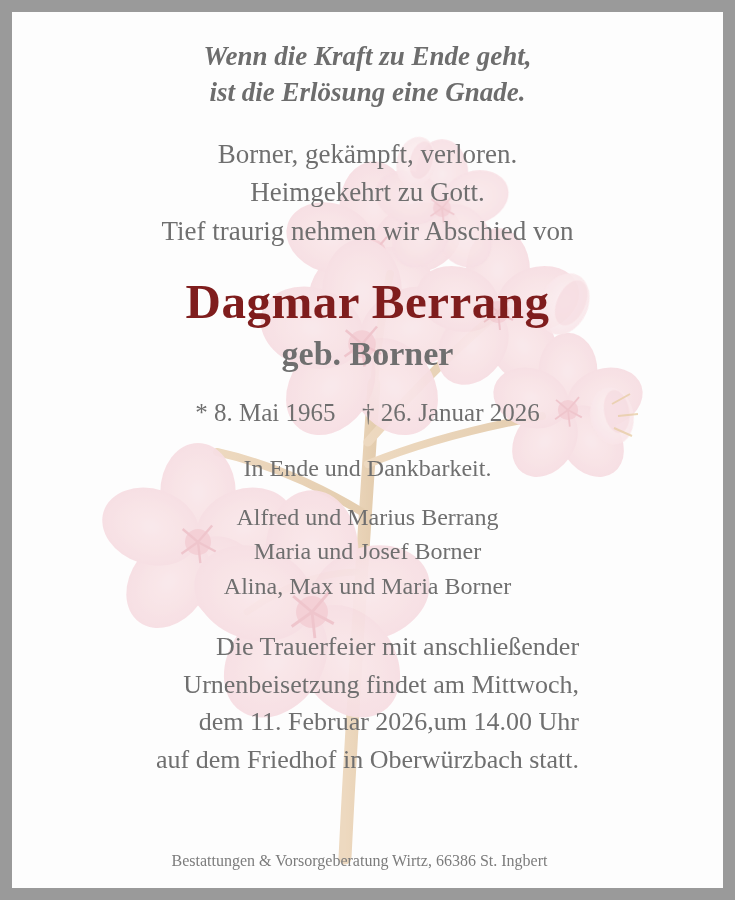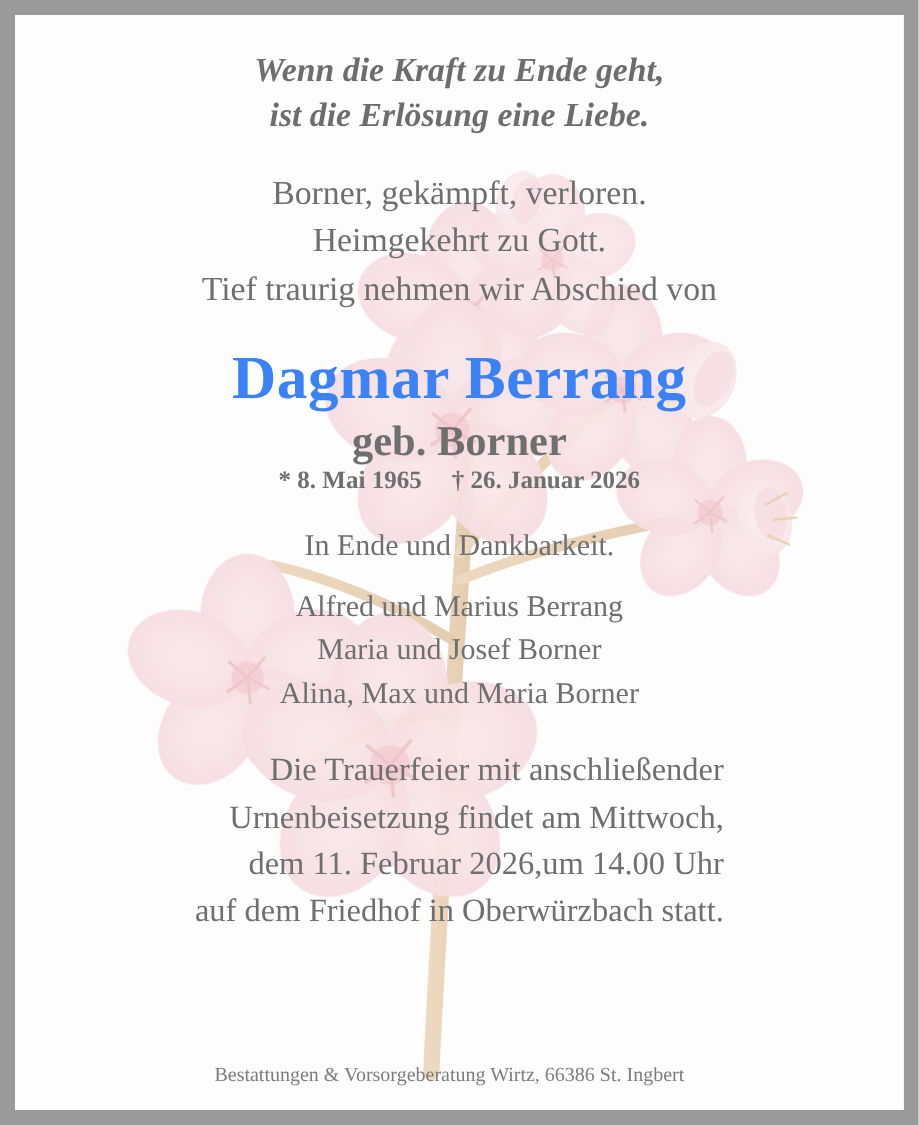--- a/index.html
+++ b/index.html
@@ -71,33 +71,34 @@
     line-height: 1.42;
     color: #6f6f6f;
   }
   .intro div { white-space: nowrap; }
 
   .name {
     margin-top: 26px;
     font-size: 49px;
     font-weight: bold;
     letter-spacing: 0.5px;
-    color: #3b82f6;
+    color: #7f1d1d;
     line-height: 1.05;
   }
   .maiden {
     margin-top: 8px;
     font-size: 34px;
     font-weight: bold;
     color: #6f6f6f;
     line-height: 1.1;
   }
   .dates {
-    font-size: 20px;
-    font-weight: bold;
+    margin-top: 26px;
+    font-size: 25px;
+    font-weight: normal;
     color: #6f6f6f;
   }
   .dates .sep { display: inline-block; width: 14px; }
 
   .gratitude {
     margin-top: 28px;
     font-size: 24px;
     color: #6f6f6f;
   }
   .survivors {
@@ -195,21 +196,21 @@
         <path d="M600 392 l 18 -10 M606 404 l 20 -2 M602 416 l 18 8"></path>
       </g>
 
       <rect x="0" y="0" width="711" height="876" fill="#ffffff" opacity="0.30"></rect>
     </svg>
 
     <div class="content">
 
       <div class="verse">
         <div>Wenn die Kraft zu Ende geht,</div>
-        <div>ist die Erlösung eine Liebe.</div>
+        <div>ist die Erlösung eine Gnade.</div>
       </div>
 
       <div class="intro">
         <div>Borner, gekämpft, verloren.</div>
         <div>Heimgekehrt zu Gott.</div>
         <div>Tief traurig nehmen wir Abschied von</div>
       </div>
 
       <div class="name">Dagmar Berrang</div>
       <div class="maiden">geb. Borner</div>

